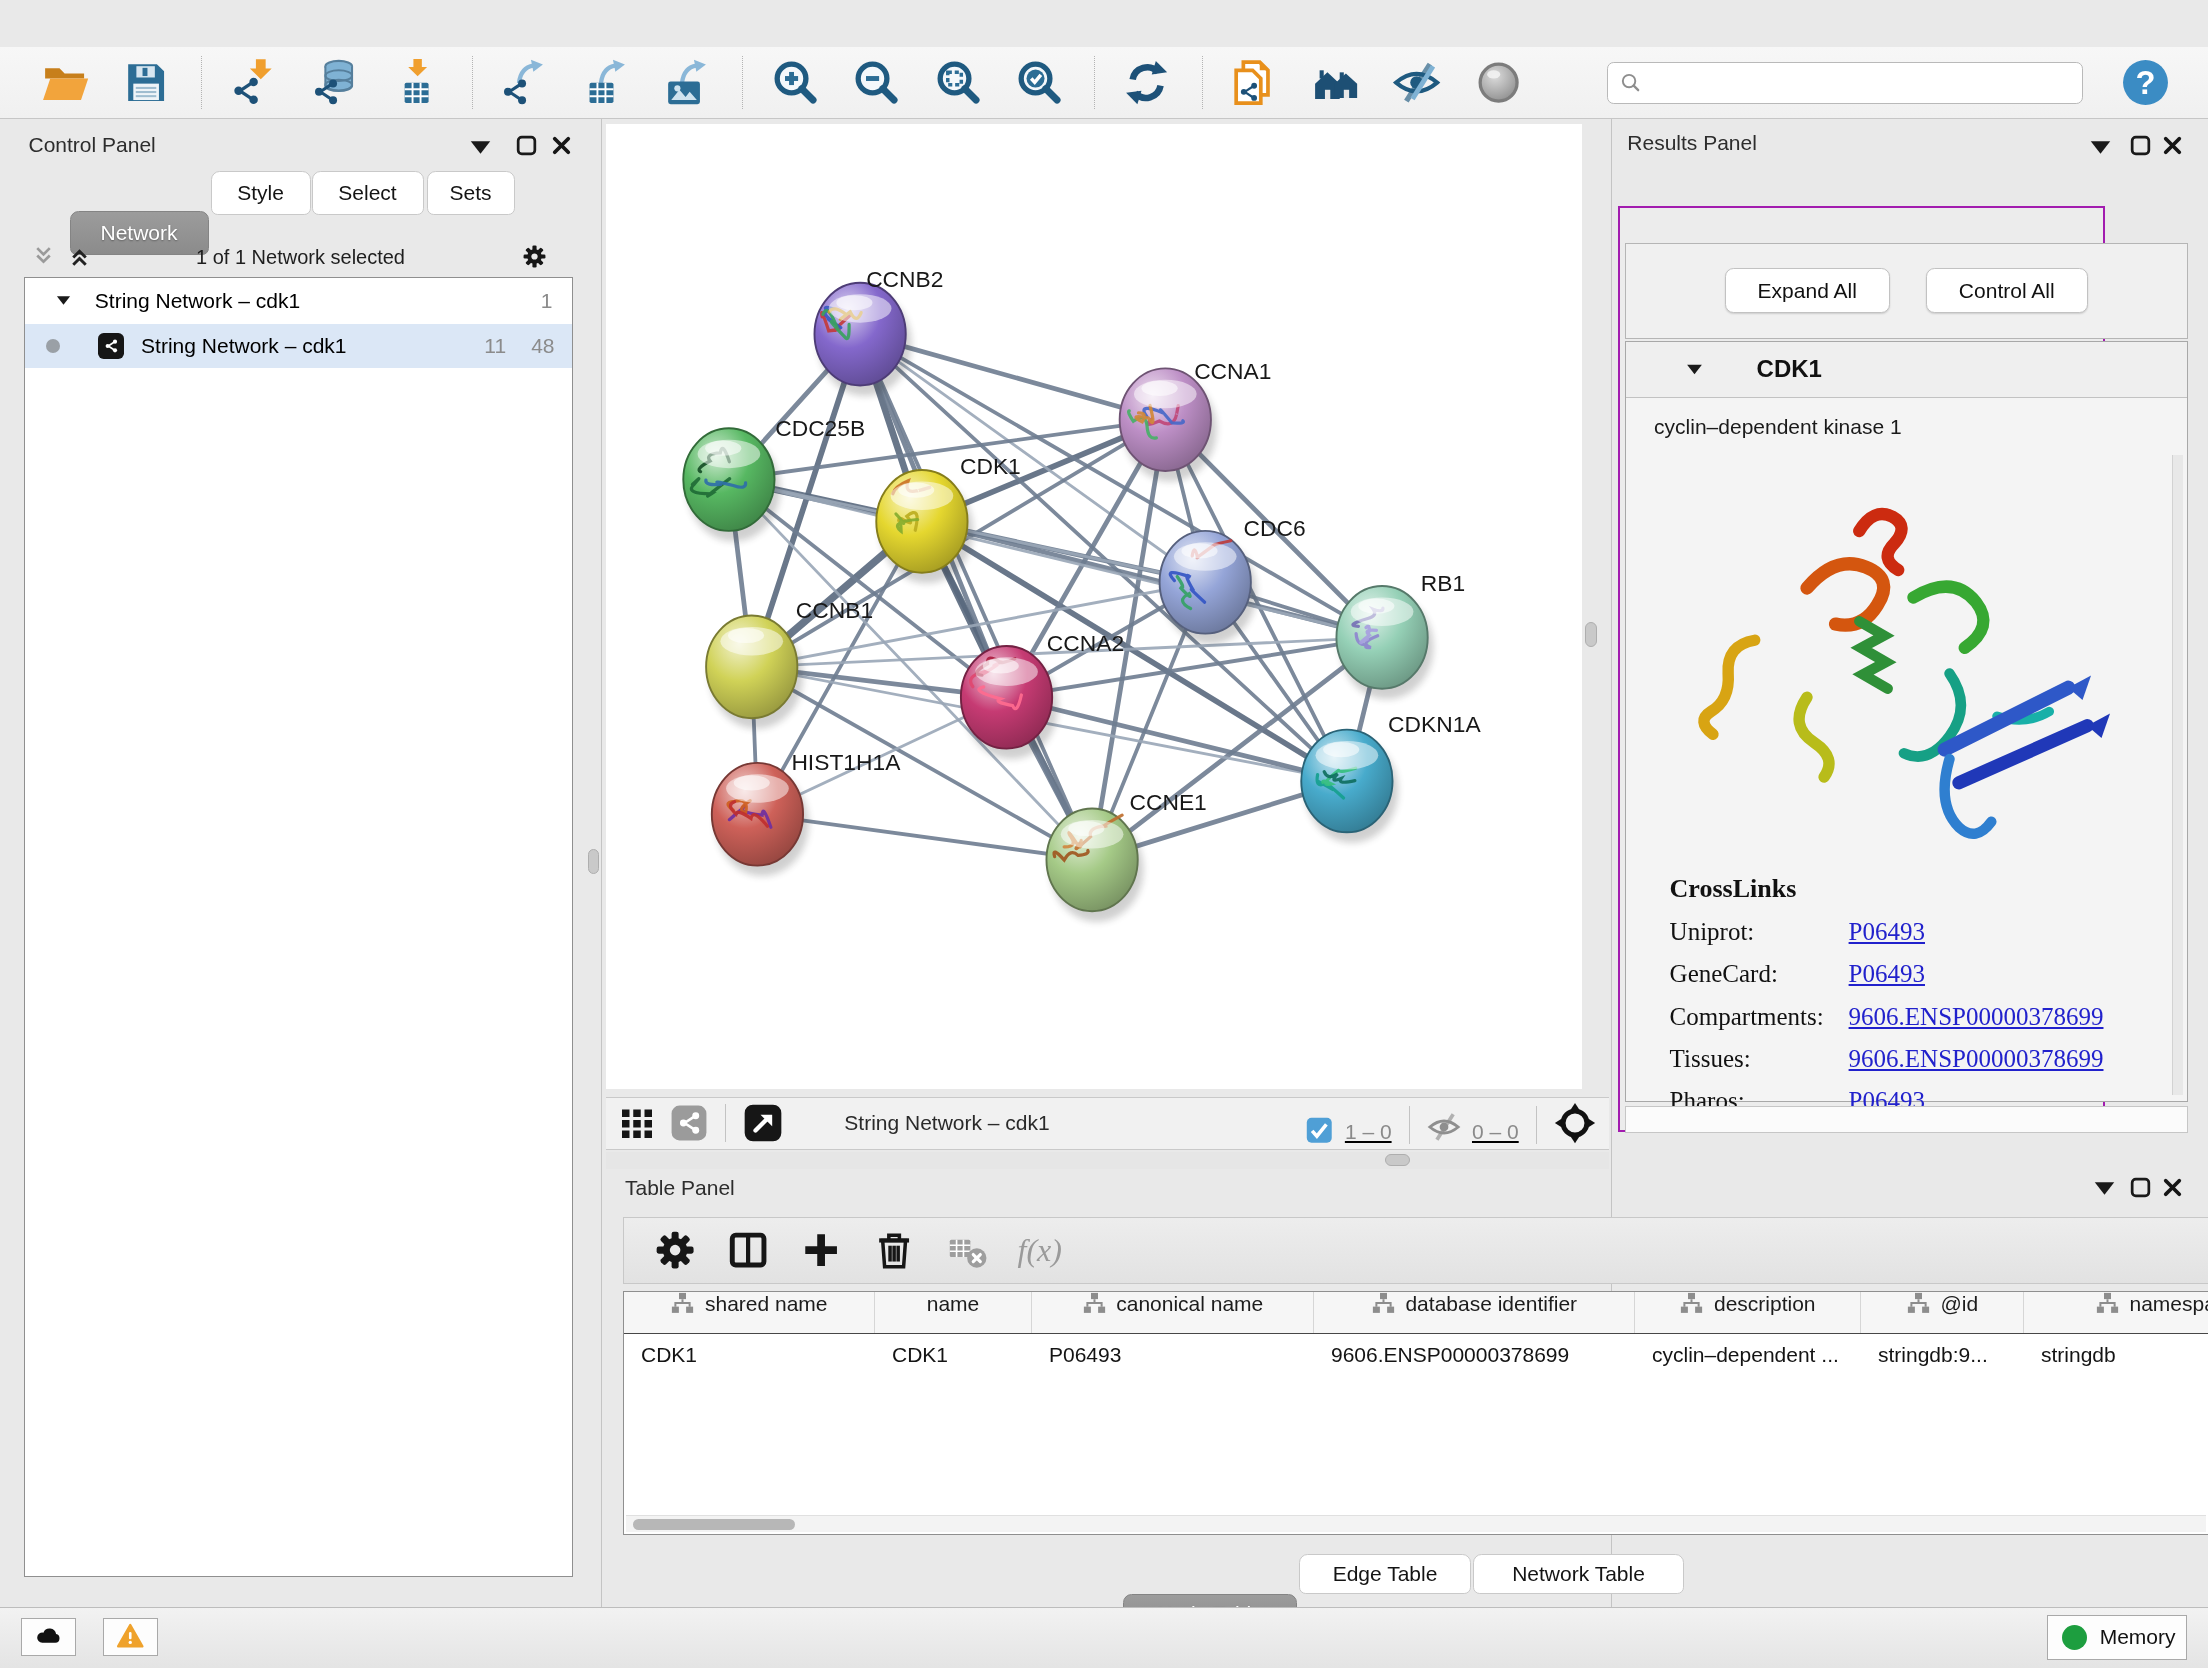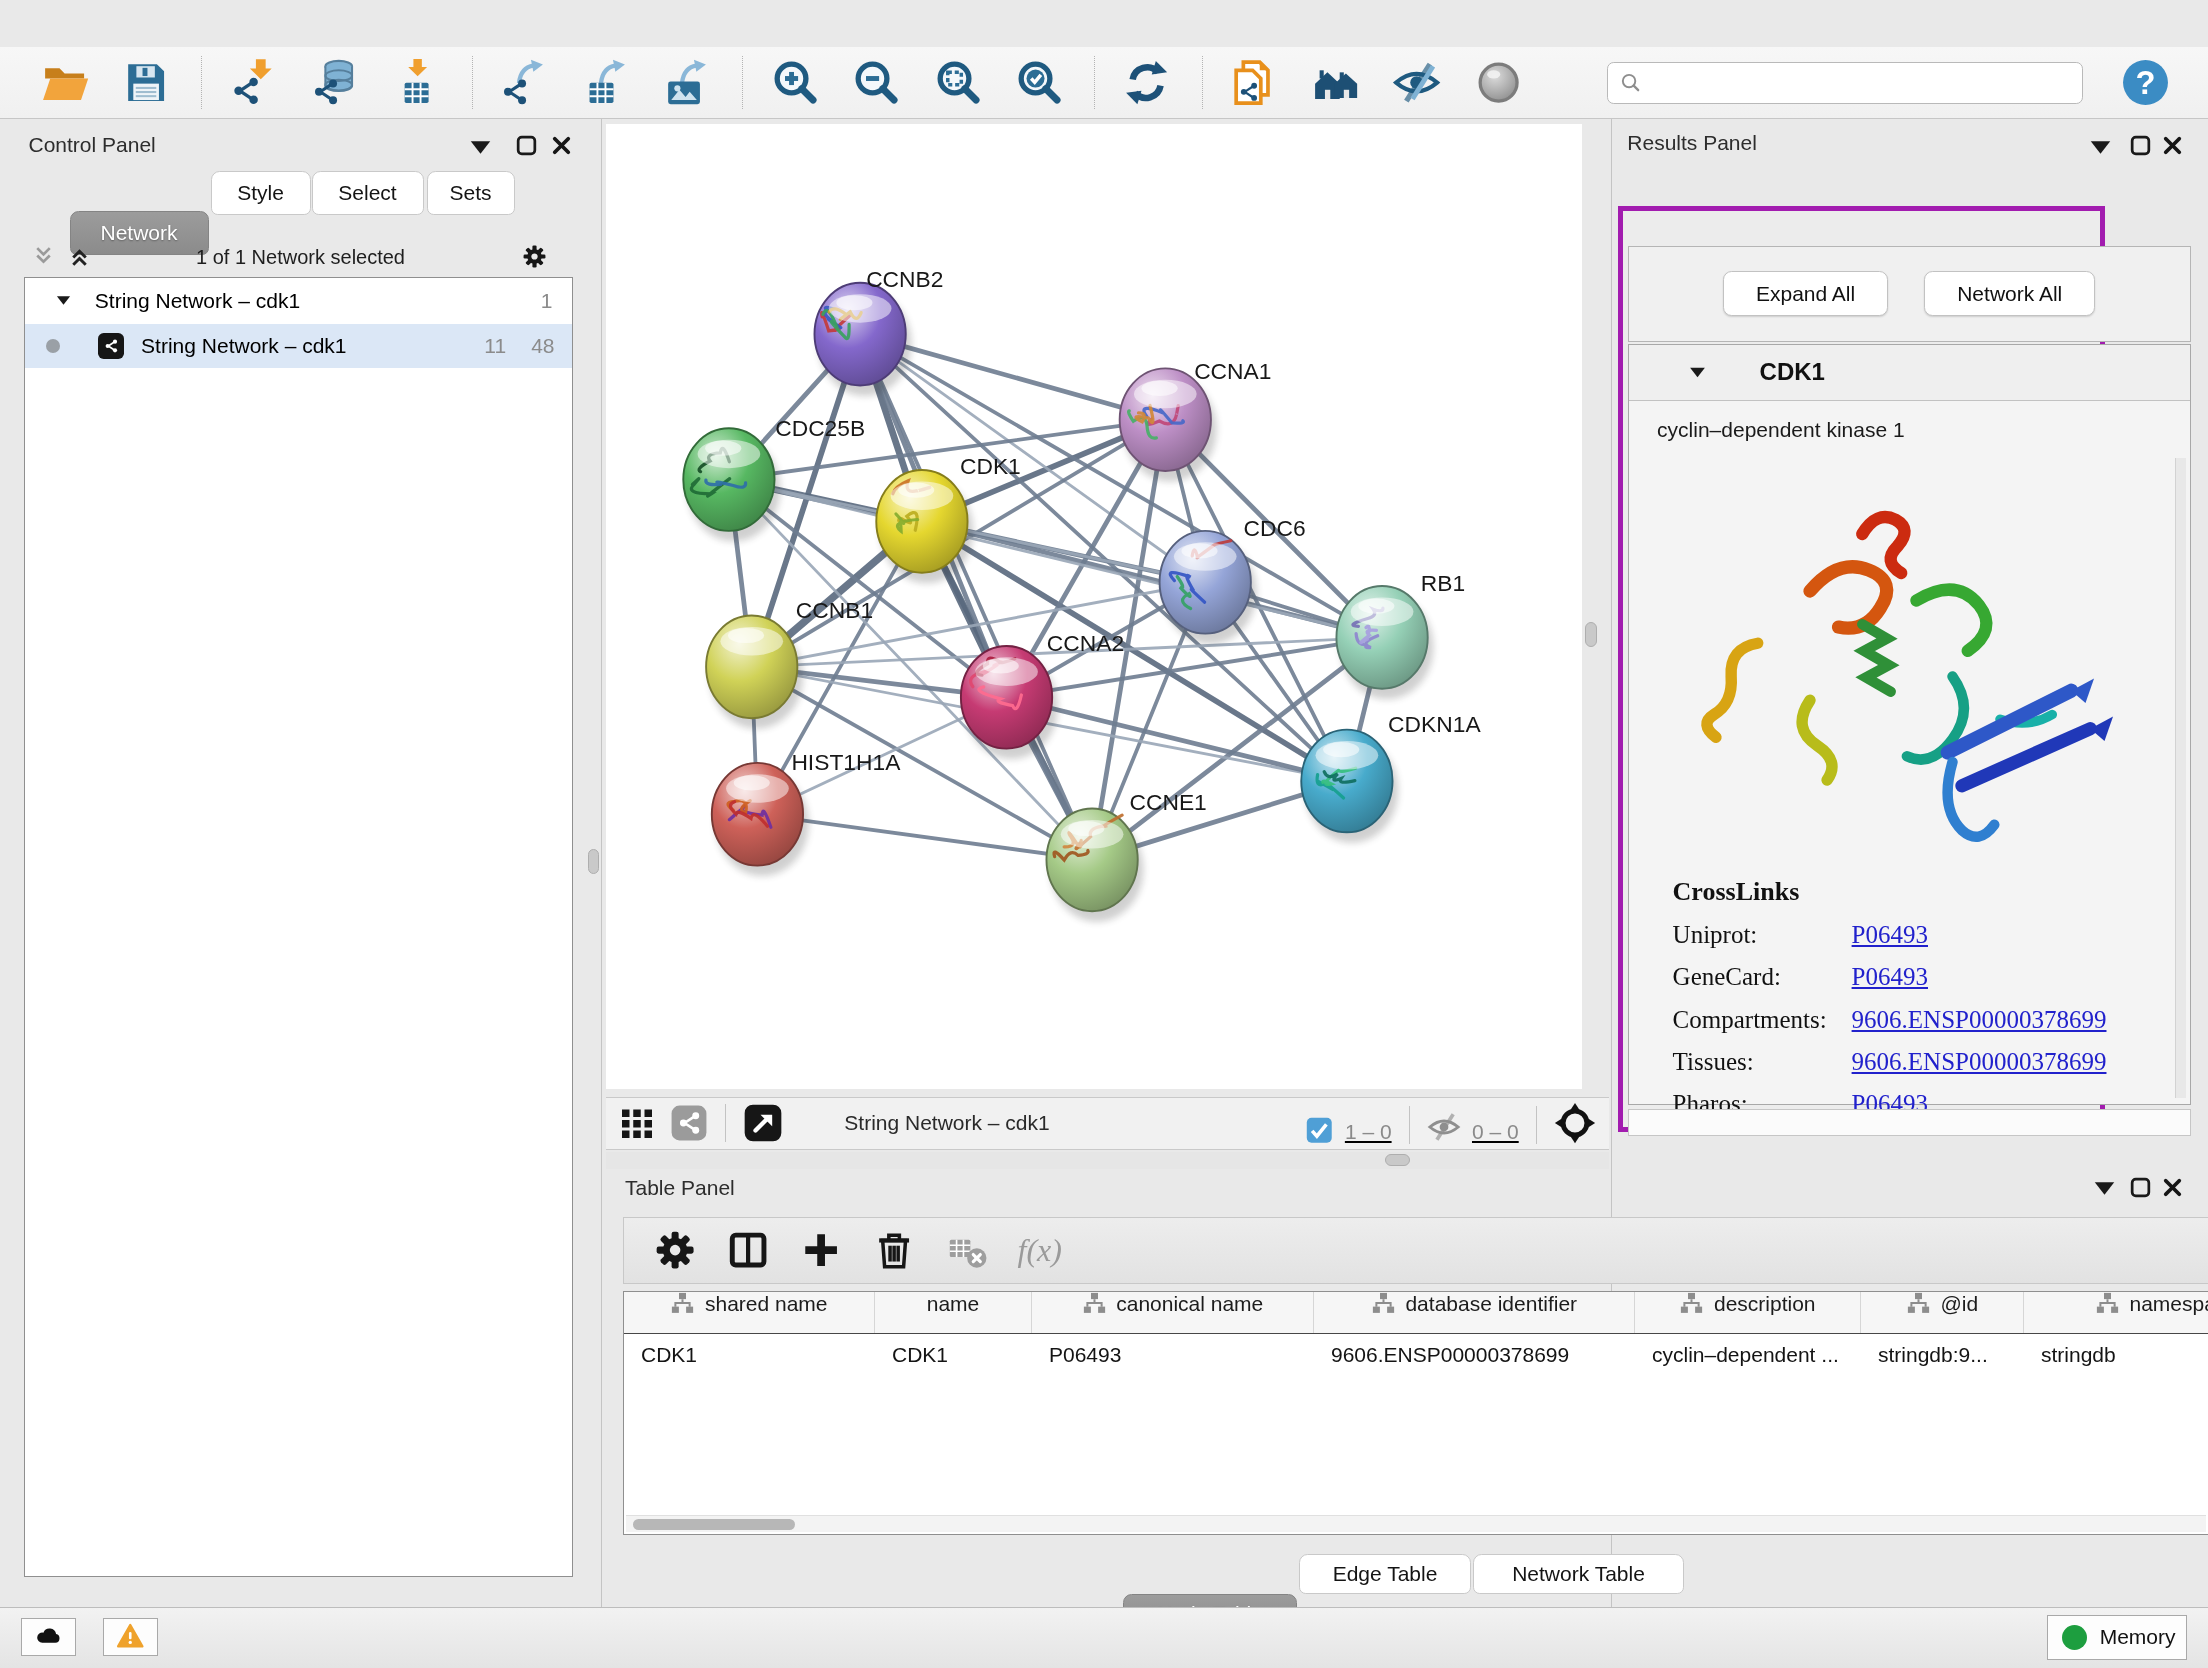--- a/index.html
+++ b/index.html
@@ -91,21 +91,21 @@
   .td { padding-left:17px; display:flex; align-items:center; font-size:21px; color:#141414; flex:none; overflow:hidden; white-space:nowrap; }
   .hscroll { position:absolute; left:1.9px; right:1.9px; bottom:1.9px; height:17px; background:#f3f3f3; border-top:1px solid #e0e0e0; }
   .hthumb { position:absolute; left:7.6px; top:2.9px; width:162px; height:10.5px; border-radius:5.7px; background:#b7b7b7; }
   .tp-tabs .tab { top:389px; height:40px; }
 
   
   .results-panel { position:absolute; left:1614px; top:4.8px; width:594px; bottom:0; }
   .rp-title { position:absolute; left:13.3px; top:7.6px; }
   .rp-tab { position:absolute; left:235px; top:48px; width:107px; height:45px; }
   .rp-container { position:absolute; left:3.8px; top:82px; width:487px; height:926px;
-    background:#ececec; border:5px solid #a21caf; }
+    background:#ececec; border:2px solid #a21caf; }
   .rp-buttons { position:absolute; left:4.8px; top:35px; width:563px; height:96px;
     background:#f0f0f0; border:1px solid #b5b5b5;
     display:flex; align-items:center; justify-content:center; gap:36px; }
   .rp-btn { height:45px; background:#fff; border:1px solid #c2c2c2; border-radius:8.6px;
     font-size:21px; color:#111; padding:0 32px; box-shadow:0 1px 1.9px rgba(0,0,0,.15); cursor:pointer; }
   .genebox { position:absolute; left:4.8px; top:133px; width:563px; height:761px;
     border:1px solid #a8a8a8; background:#f4f4f4; }
   .genehead { height:55px; display:flex; align-items:center; background:#efefef; }
   .genehead .gname { font-size:24px; font-weight:bold; color:#111; margin-left:53px; }
   .genecontent { position:relative; border-top:1px solid #c2c2c2; height:704px; }
@@ -846,21 +846,21 @@
             <use href="#sym-x" style="color:#161616"></use>
           </svg></button>
 
       <div class="tab sel rp-tab">
           <span>String</span>
         </div>
 
       <div class="rp-container">
         <div class="rp-buttons">
           <button class="rp-btn">Expand All</button>
-          <button class="rp-btn">Network All</button>
+          <button class="rp-btn">Control All</button>
         </div>
 
         <div class="genebox">
           <div class="genehead">
             <svg width="19" height="19" viewBox="0 0 18 18" style="margin-left:59px">
                 <use href="#sym-tri" style="color:#1a1a1a"></use>
               </svg>
             <span class="gname">CDK1</span>
           </div>
           <div class="genecontent">

